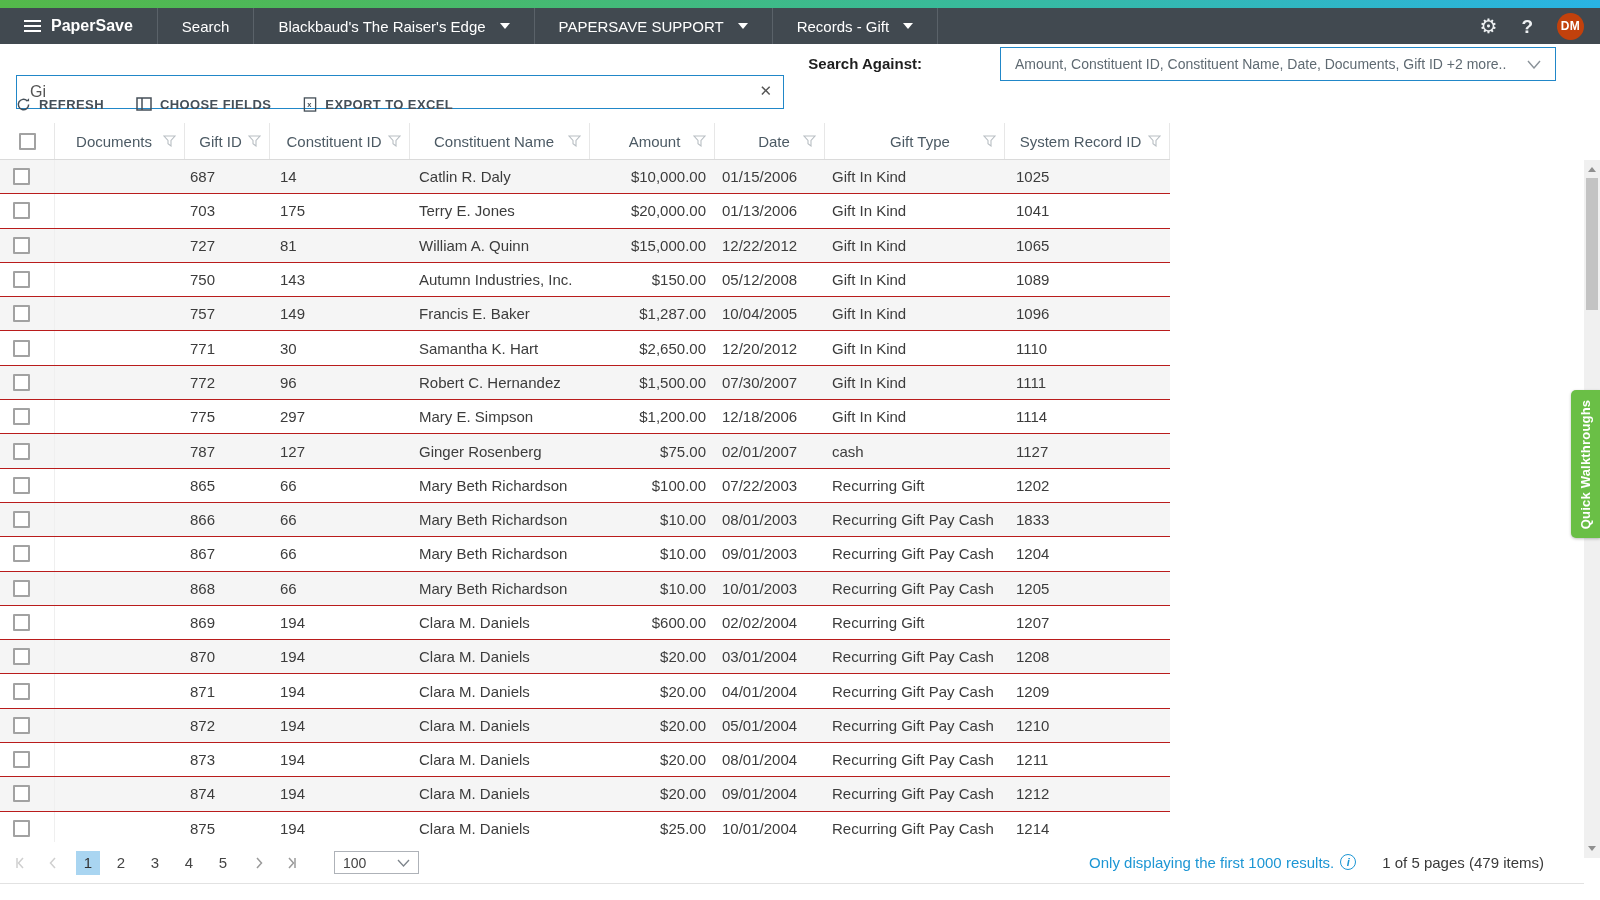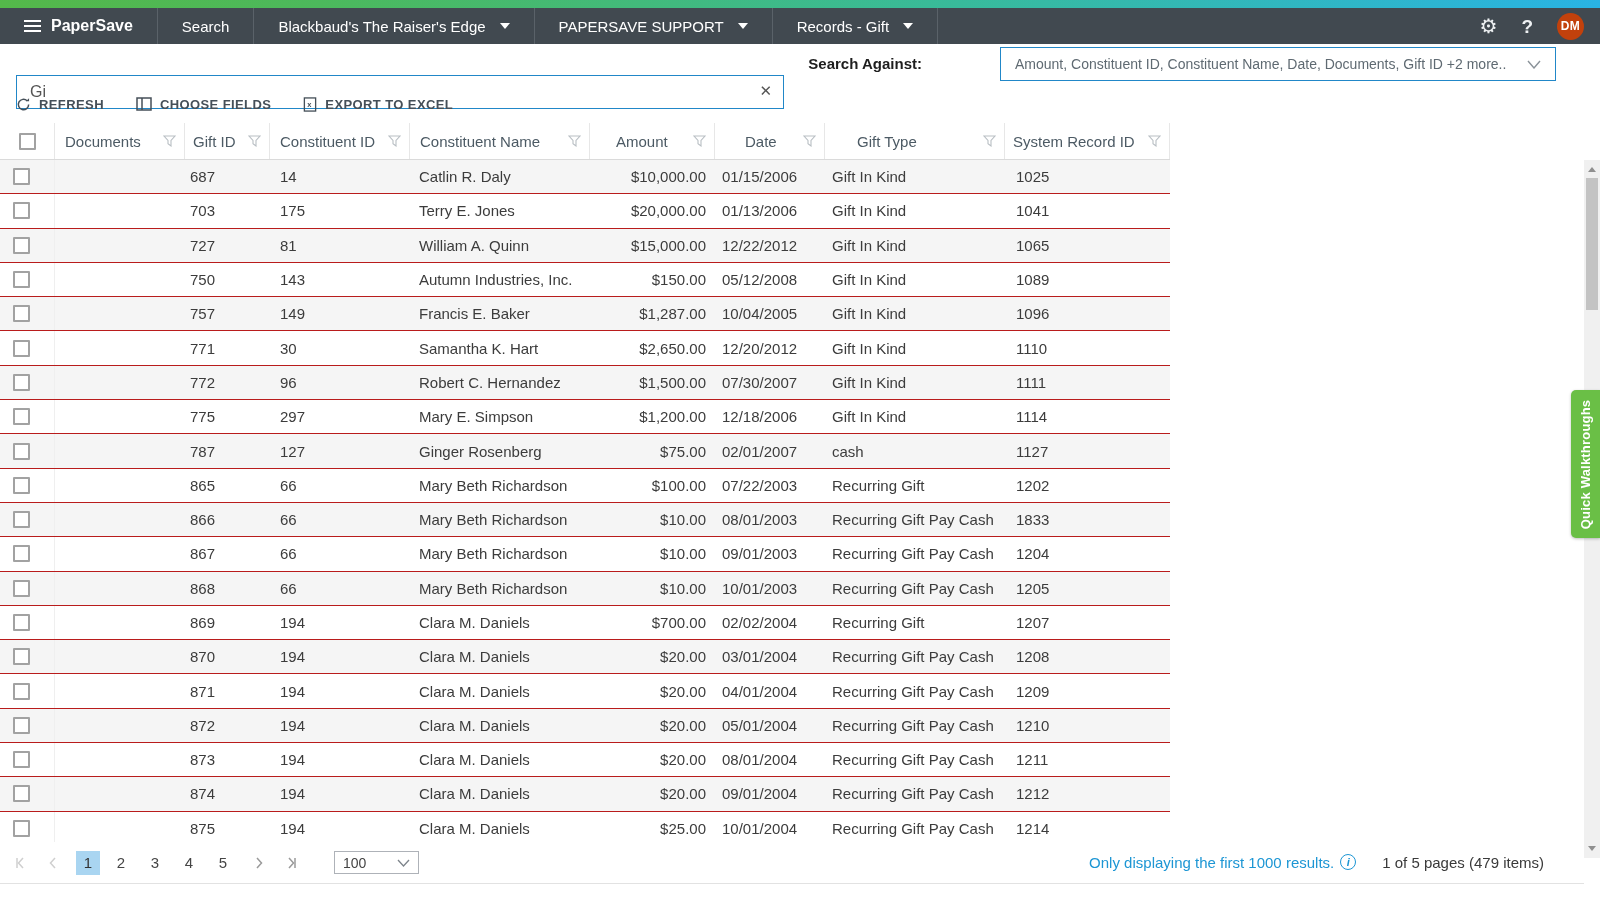--- a/index.html
+++ b/index.html
@@ -46,21 +46,21 @@
     align-items:center; gap:32px; }
   .tool-btn { display:flex; align-items:flex-start; gap:8px; font-size:13px; color:#454f58;
     letter-spacing:.4px; cursor:pointer; font-weight:bold; }
   .tool-btn svg { flex:none; }
 
   
   .grid-header { position:absolute; top:123px; left:0; width:1170px; height:37px;
     display:flex; border-bottom:1px solid #dadada; background:#fff; }
   .hcell { display:flex; align-items:center; border-right:1px solid #e7e7e7;
     font-size:15px; color:#4c5a64; cursor:pointer; position:relative; }
-  .hcell .htext { flex:1; }
+  .hcell .htext { flex:1;text-align:center; }
   .hcell .funnel { margin-right:8px; flex:none; cursor:pointer; }
   .c0{width:55px;} .c1{width:130px; padding-left:10px;} .c2{width:85px; padding-left:8px;}
   .c3{width:140px; padding-left:10px;} .c4{width:180px; padding-left:10px;}
   .c5{width:125px; padding-left:26px;} .c6{width:110px; padding-left:30px;}
   .c7{width:180px; padding-left:32px;} .c8{width:165px; padding-left:8px;}
   .hcell.c0 { justify-content:center; padding-left:0; border-right:1px solid #e7e7e7; }
 
   .grid-body { position:absolute; top:160px; left:0; width:1170px; height:682px; overflow:hidden; }
   .grow { display:flex; height:34.3px; align-items:center; border-bottom:1px solid #b91c1c;
     font-size:15px; color:#3c3c3c; background:#fff; cursor:pointer; }
@@ -413,21 +413,21 @@
         <div class="bcell c8">1205</div>
       </div>
       <div class="grow">
         <div class="ckcell">
           <input type="checkbox" class="ckbox" style="">
         </div>
         <div class="bcell c1"></div>
         <div class="bcell c2">869</div>
         <div class="bcell c3">194</div>
         <div class="bcell c4">Clara M. Daniels</div>
-        <div class="bcell c5">$700.00</div>
+        <div class="bcell c5">$600.00</div>
         <div class="bcell c6">02/02/2004</div>
         <div class="bcell c7">Recurring Gift</div>
         <div class="bcell c8">1207</div>
       </div>
       <div class="grow stripe">
         <div class="ckcell">
           <input type="checkbox" class="ckbox" style="">
         </div>
         <div class="bcell c1"></div>
         <div class="bcell c2">870</div>

